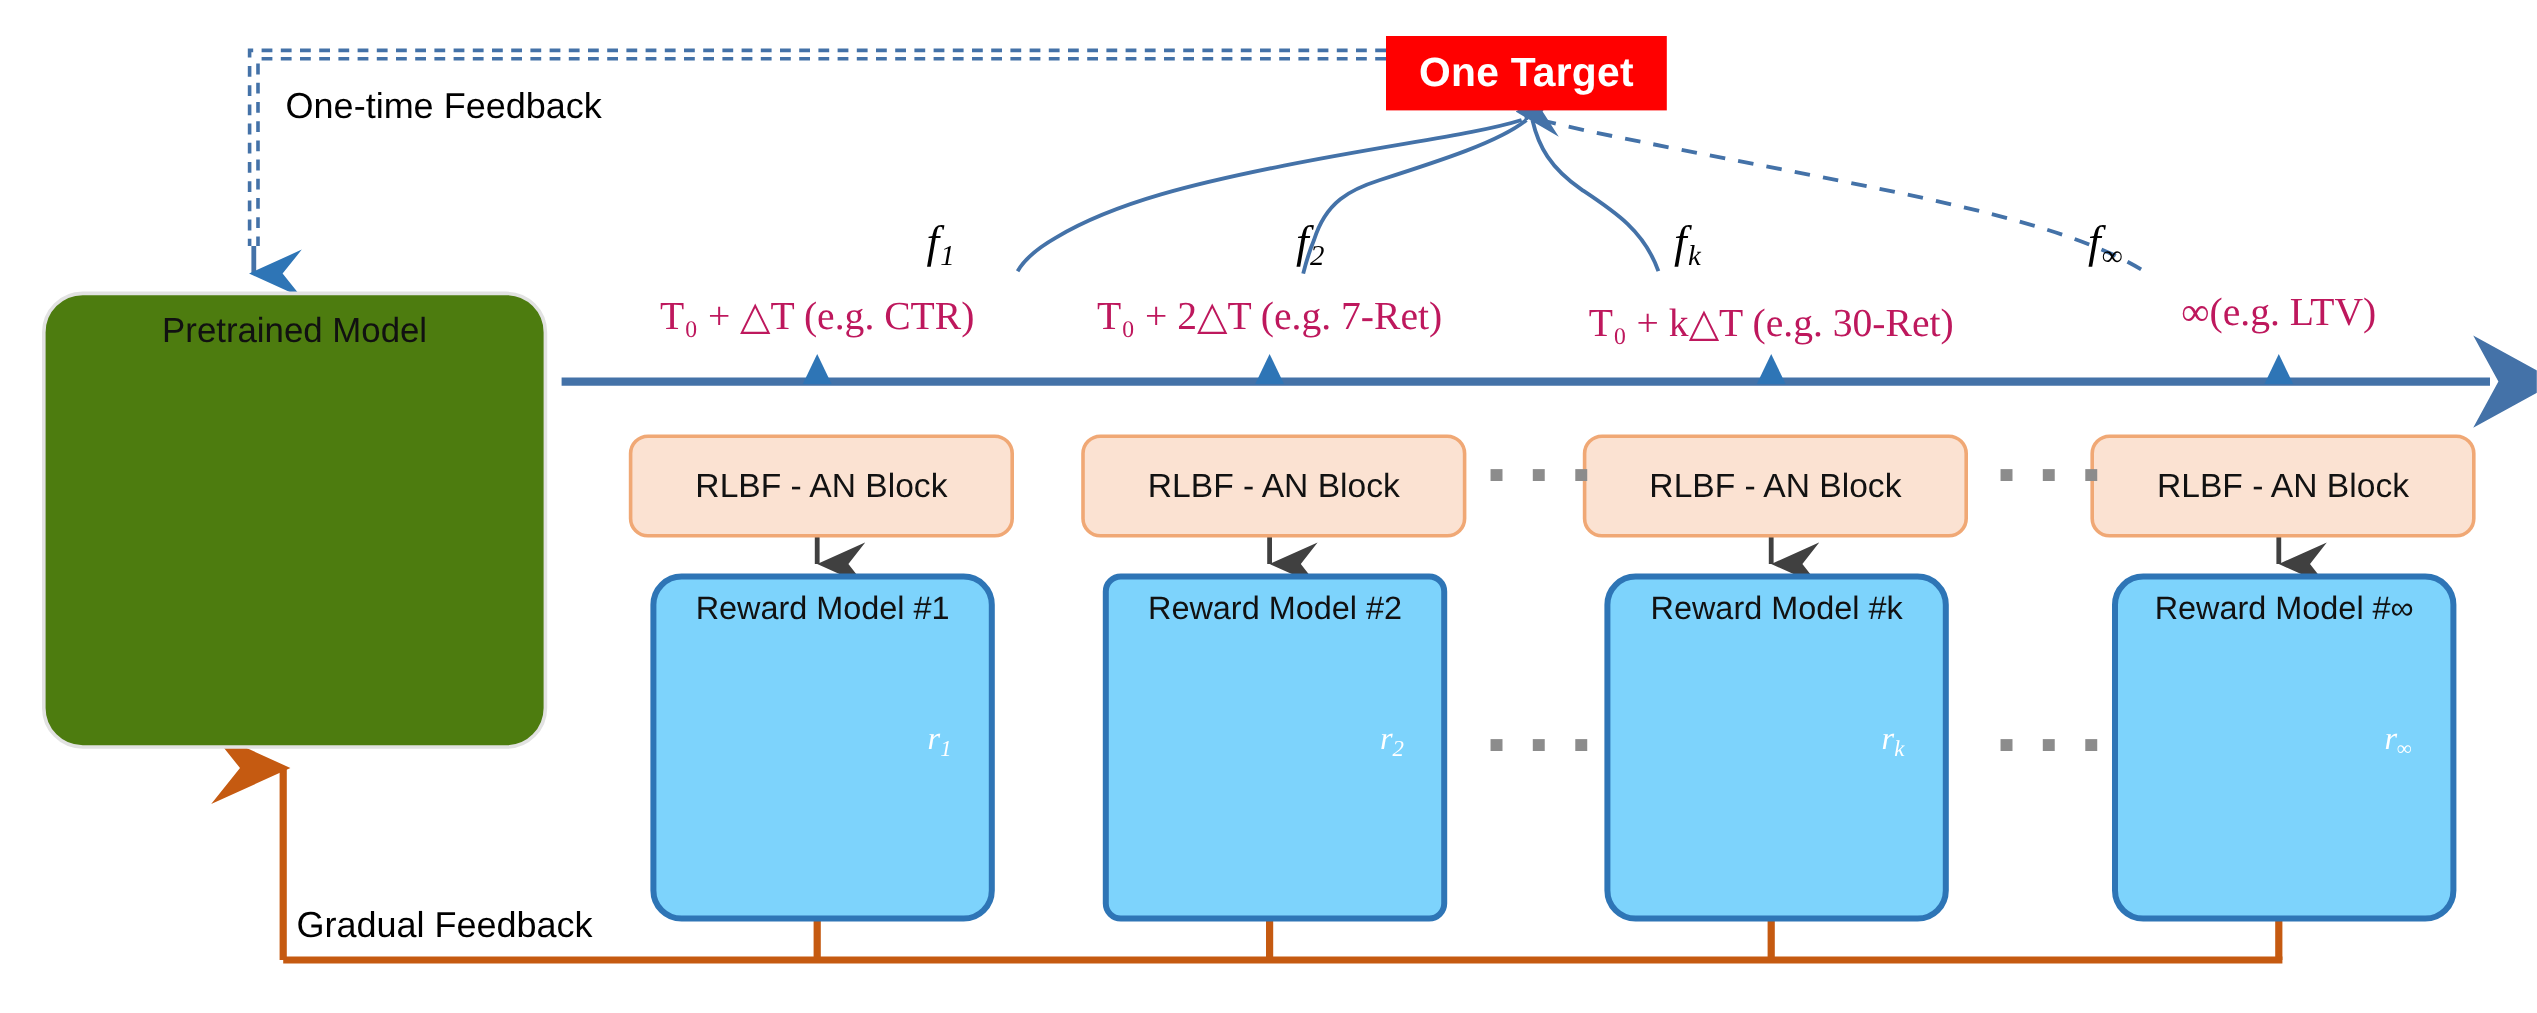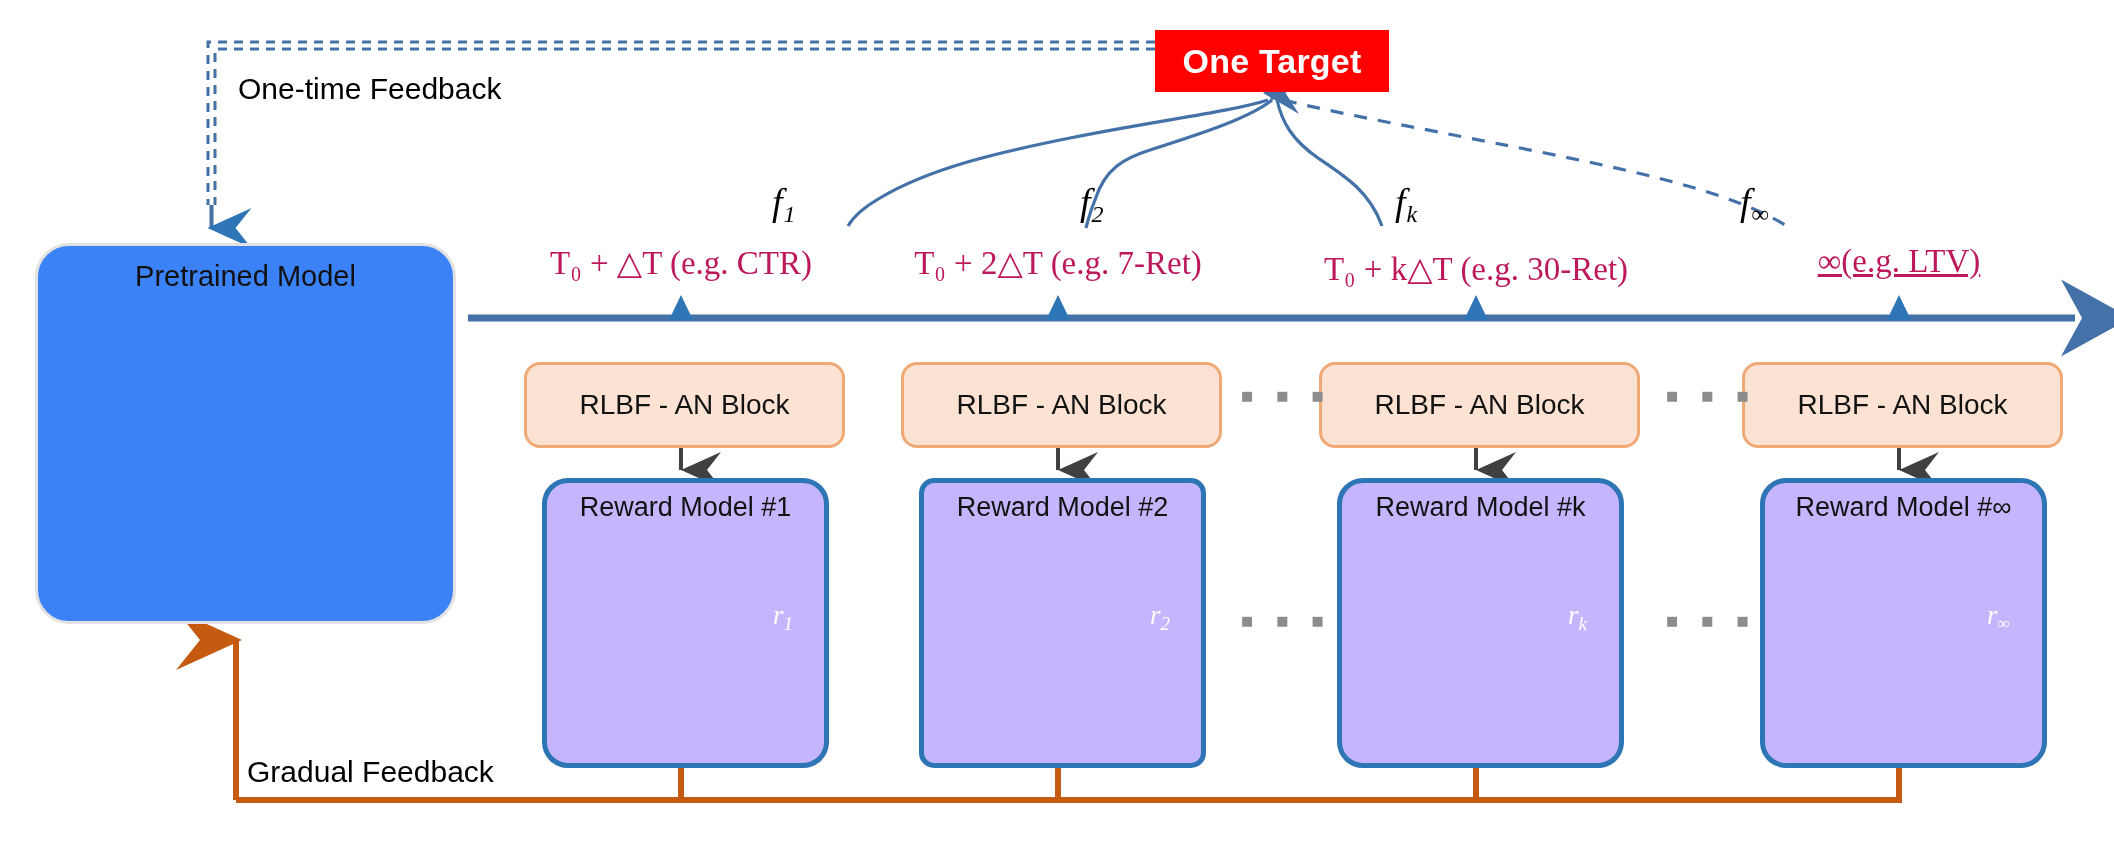--- a/index.html
+++ b/index.html
@@ -20,37 +20,37 @@
   .fmath{font-family:"Liberation Serif",serif;font-style:italic;font-size:38px;}
   .fmath .sub{font-size:24px;font-style:italic;vertical-align:-0.28em;margin-left:1px;}
 
   .tlabel{
     position:absolute;font-family:"Liberation Serif",serif;font-size:33px;
     color:#be185d;white-space:nowrap;text-align:center;
   }
 
   .pretrained-box{
     position:absolute;left:35px;top:243px;width:415px;height:375px;
-    background:#3b82f6;border:3px solid #E2E2E2;border-radius:34px;
+    background:#4d7c0f;border:3px solid #E2E2E2;border-radius:34px;
   }
   .pretrained-title{
     position:absolute;left:0;top:14px;width:100%;text-align:center;
     font-size:29px;color:#111;
   }
 
   .rlbf{
     position:absolute;width:315px;height:80px;top:352px;
     background:#FBE2D2;border:3px solid #F0A875;border-radius:16px;
     display:flex;align-items:center;justify-content:center;
     font-size:28px;color:#121212;margin-top:10px;
   }
 
   .rm{
     position:absolute;width:277px;height:280px;top:478px;
-    background:#c4b5fd;border:5px solid #2E75B6;border-radius:26px;
+    background:#7dd3fc;border:5px solid #2E75B6;border-radius:26px;
   }
   .rm-title{
     position:absolute;left:0;top:9px;width:100%;text-align:center;
     font-size:27px;color:#111;
   }
 
   .dots-h{position:absolute;font-size:40px;color:#8C8C8C;letter-spacing:5px;line-height:1;}
 </style>
 </head>
 <body>
@@ -328,21 +328,21 @@
   <div class="lbl fmath" style="left:1395px;top:180px;">
     <span>f</span><span class="sub">k</span>
   </div>
   <div class="lbl fmath" style="left:1740px;top:180px;">
     <span>f</span><span class="sub">∞</span>
   </div>
 
   <div class="tlabel" style="left:481px;top:243px;width:400px;">T₀ + △T (e.g. CTR)</div>
   <div class="tlabel" style="left:858px;top:243px;width:400px;">T₀ + 2△T (e.g.  7-Ret)</div>
   <div class="tlabel" style="left:1276px;top:249px;width:400px;">T₀ + k△T (e.g.  30-Ret)</div>
-  <div class="tlabel" style="left:1699px;top:243px;width:400px;text-decoration:underline;">∞(e.g.  LTV)</div>
+  <div class="tlabel" style="left:1699px;top:243px;width:400px;">∞(e.g.  LTV)</div>
 
   <div class="pretrained-box">
     <div class="pretrained-title">Pretrained Model</div>
   </div>
 
   <div class="rlbf" style="left:524px;">RLBF - AN Block</div>
   <div class="rlbf" style="left:901px;">RLBF - AN Block</div>
   <div class="rlbf" style="left:1319px;">RLBF - AN Block</div>
   <div class="rlbf" style="left:1742px;">RLBF - AN Block</div>
 

